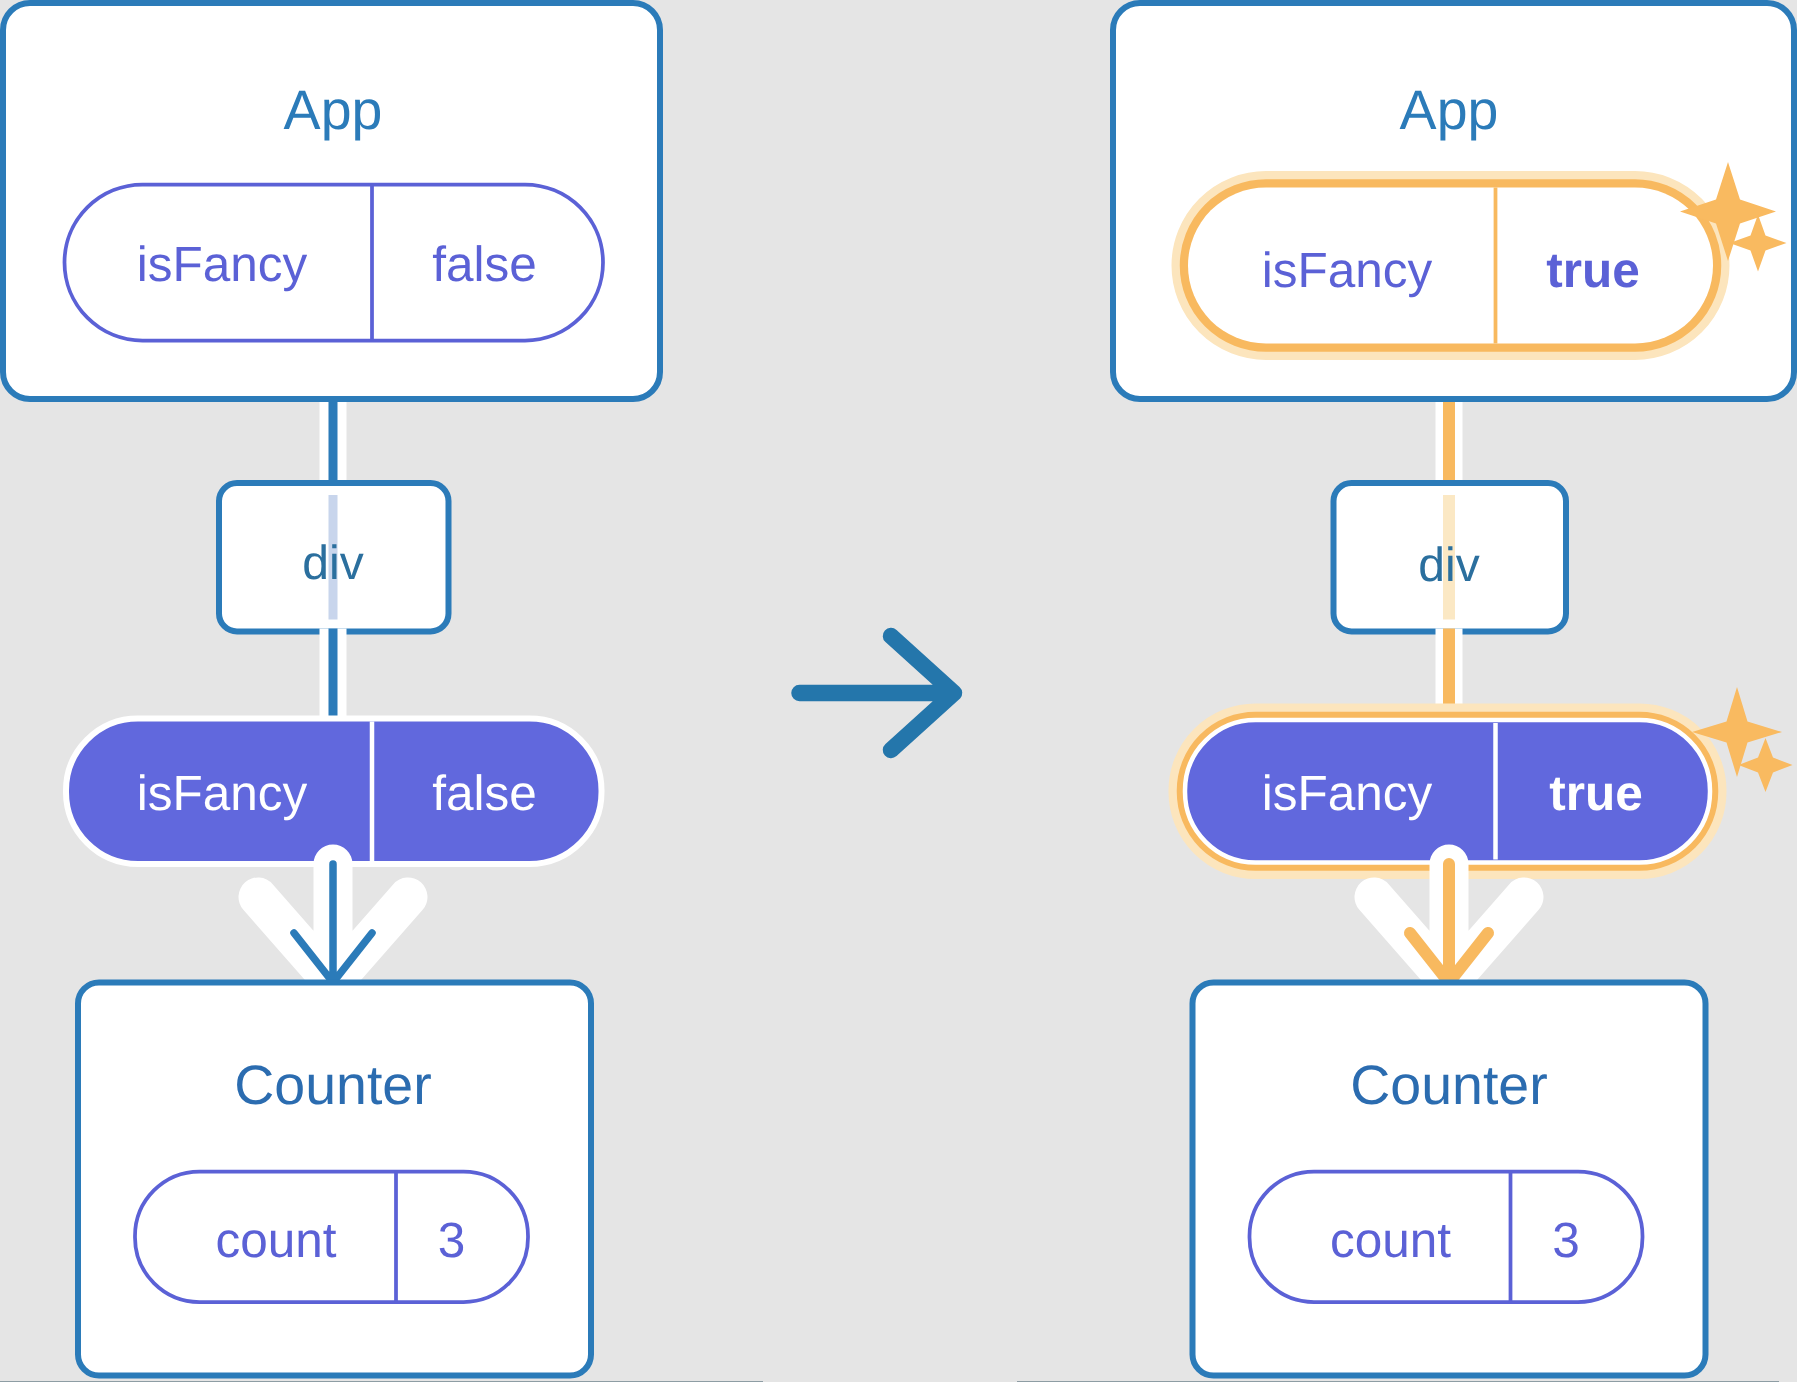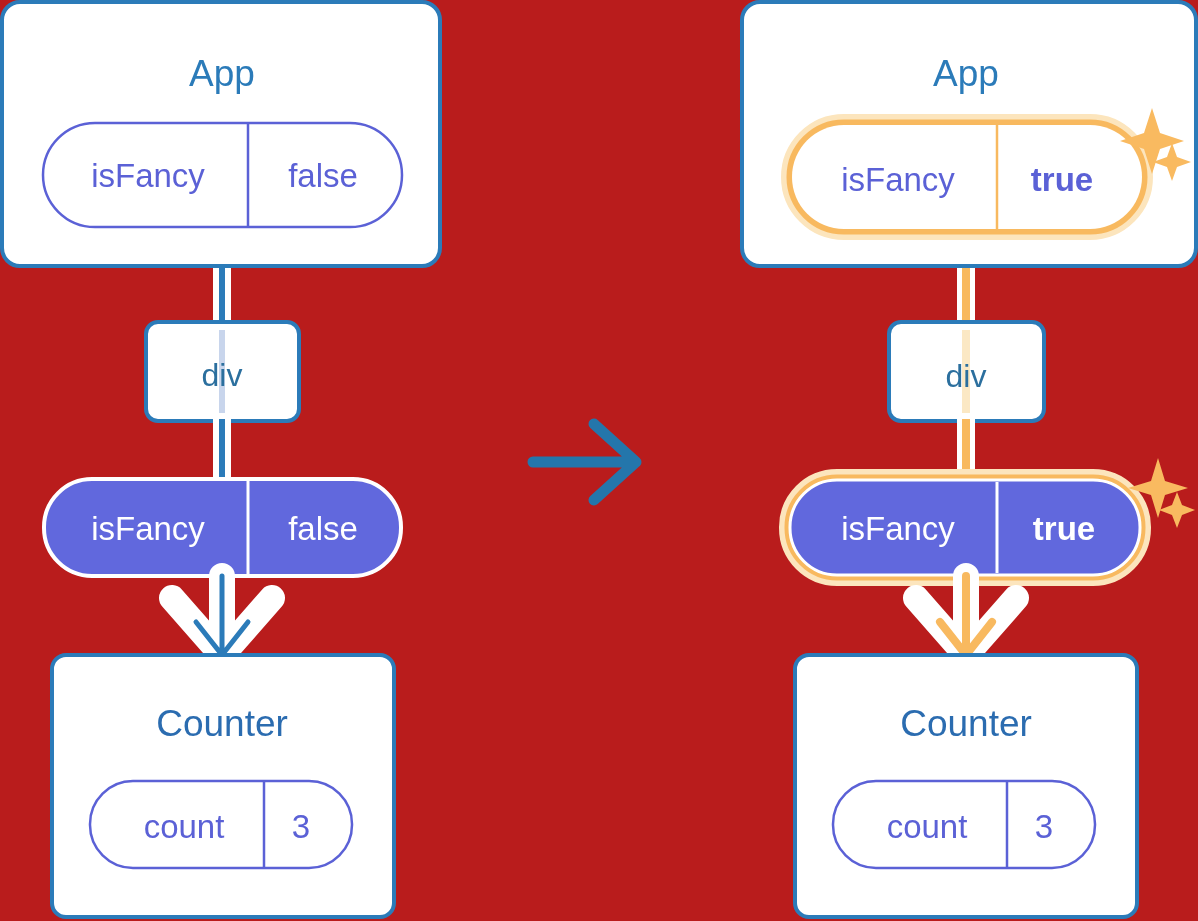--- a/index.html
+++ b/index.html
@@ -10,21 +10,21 @@
   body {
     width: 1198px;
     height: 921px;
     font-family: "Liberation Sans", sans-serif;
     overflow: hidden;
   }
   #stage {
     position: relative;
     width: 1198px;
     height: 921px;
-    background: #b91c1c;
+    background: #e5e5e5;
   }
   svg.diagram {
     position: absolute;
     left: 0;
     top: 0;
     width: 1198px;
     height: 921px;
     display: block;
   }
   .node-title {

